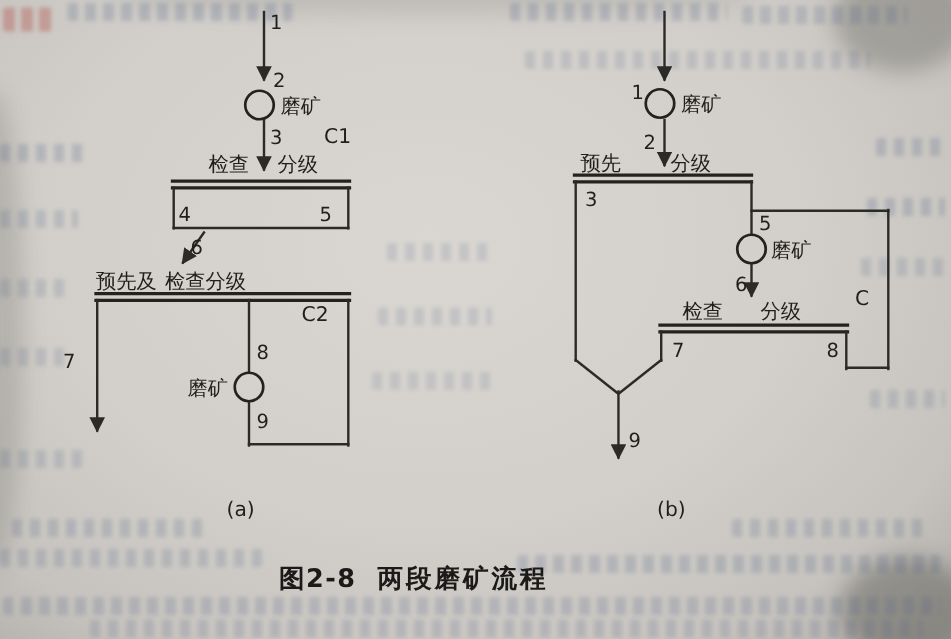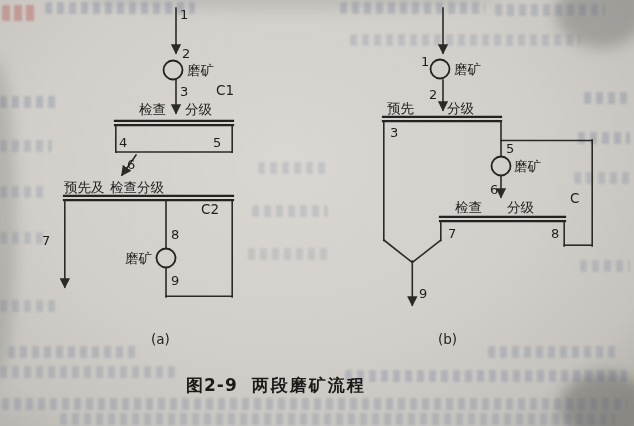--- a/index.html
+++ b/index.html
@@ -169,16 +169,16 @@
       <path class="ink" d="M383.8 240 L411.6 262"></path>
       <path class="ink" d="M440.8 240 L413 262"></path>
       <path class="ink" d="M412.3 261 V305" marker-end="url(#arr)"></path>
       <text class="num" x="419" y="298">9</text>
 
       <text class="tag" x="438" y="344">(b)</text>
     </g>
   </svg>
 
   <div class="caption">
-    <span class="figno">图2-9</span><span class="title">两段磨矿流程</span>
+    <span class="figno">图2-8</span><span class="title">两段磨矿流程</span>
   </div>
 
 </div>
 
 </body></html>

